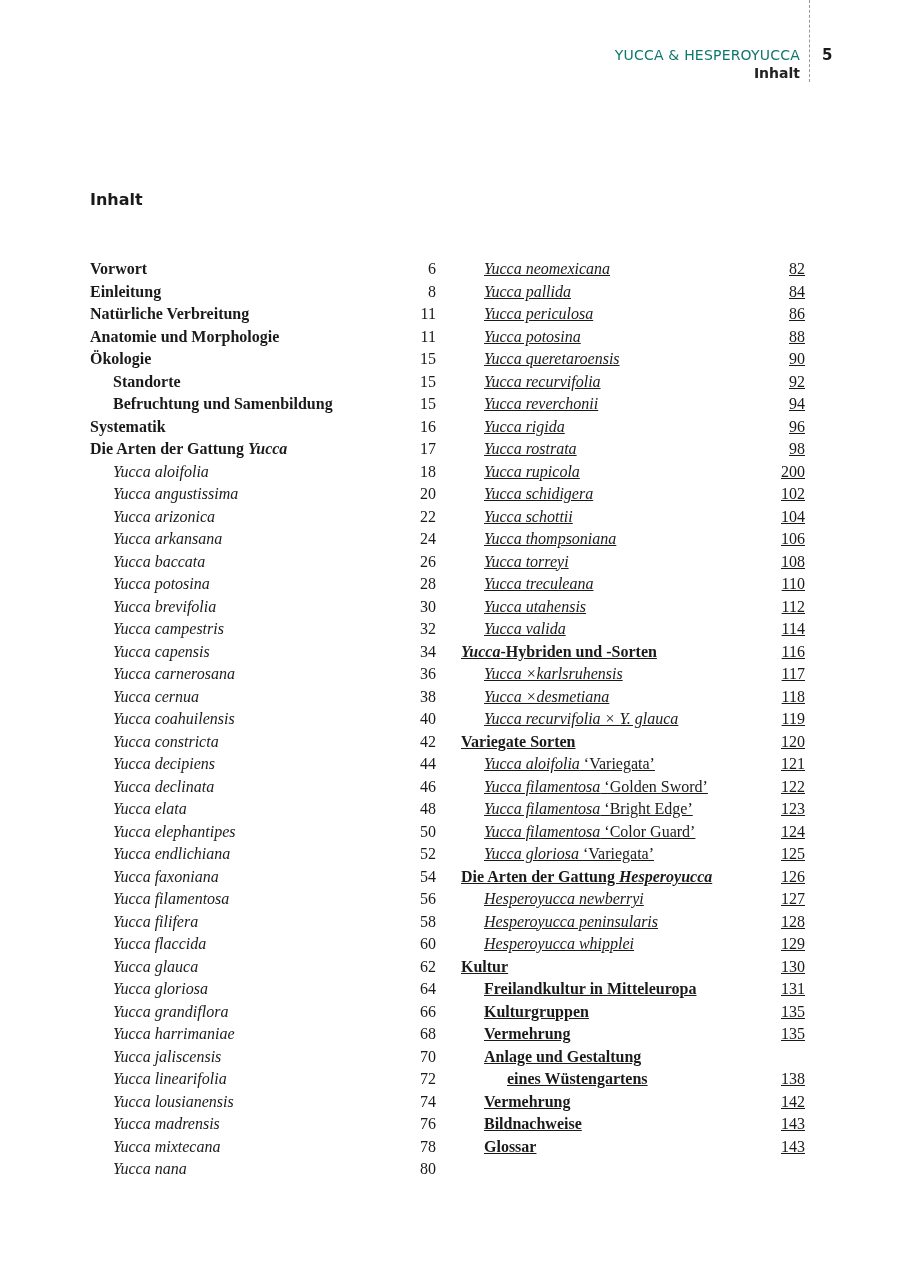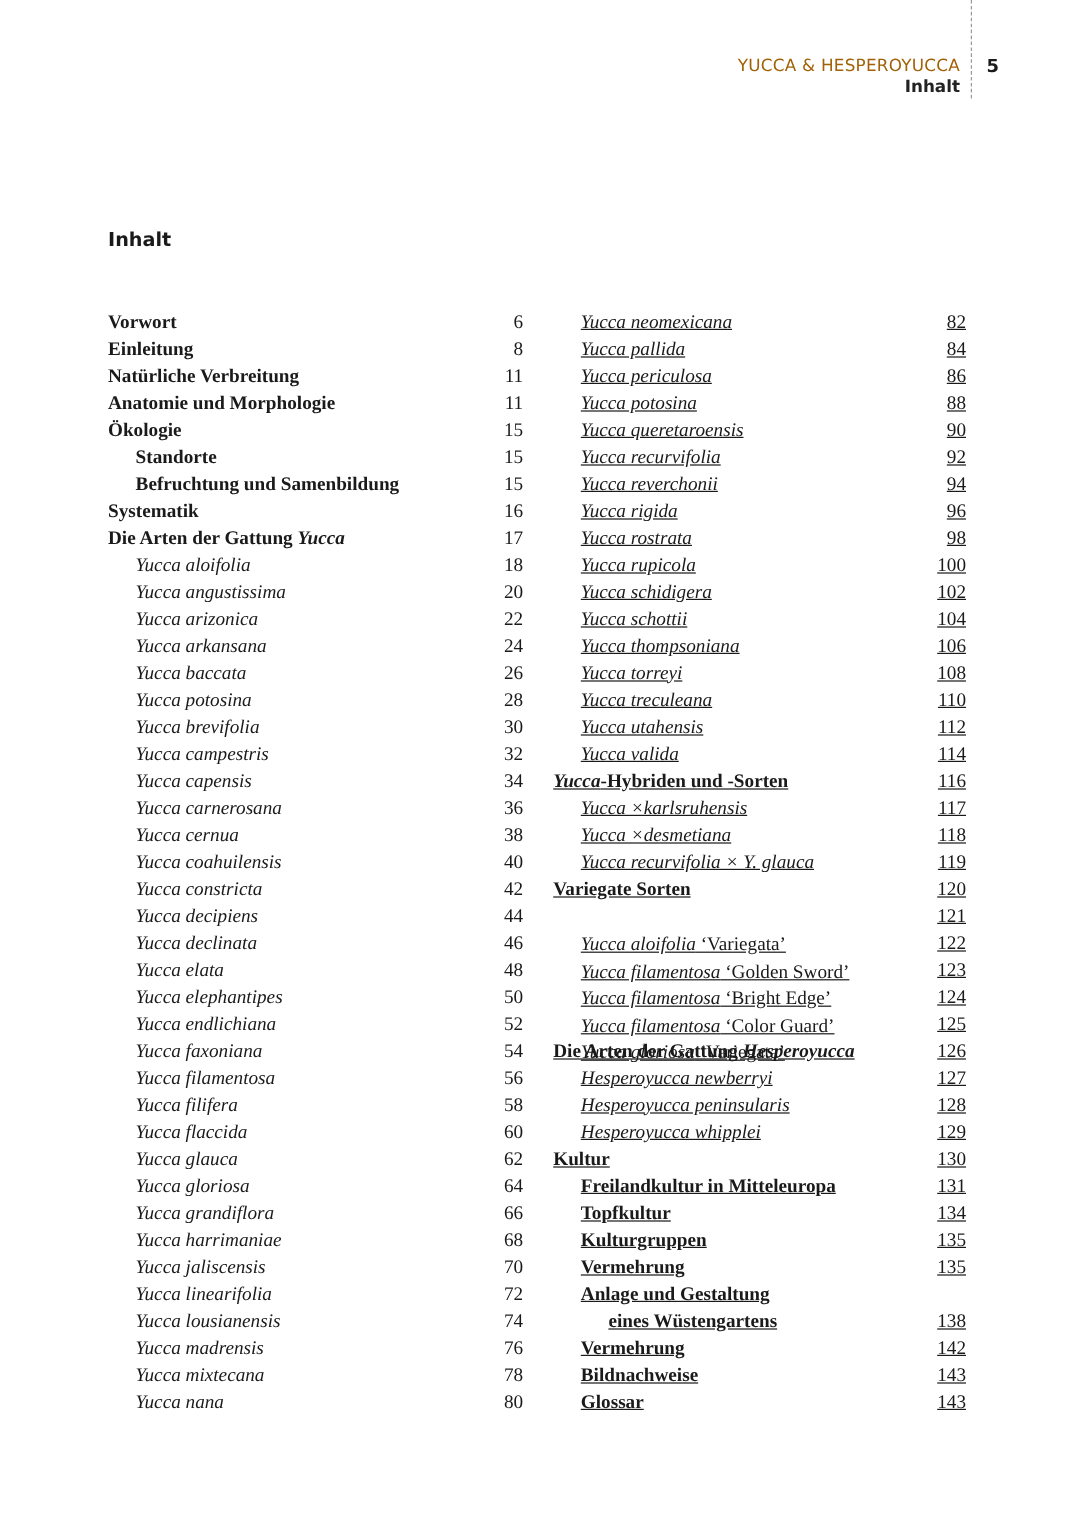--- a/index.html
+++ b/index.html
@@ -1,31 +1,31 @@
 <!DOCTYPE html>
 <html><head>
 <meta charset="utf-8">
 <style>
   html, body { margin: 0; padding: 0; background: #ffffff; }
   body { width: 900px; height: 1271px; position: relative; overflow: hidden; color: #1a1a1a; }
   .page-header { position: absolute; right: 100px; top: 46px; text-align: right; font-family: "DejaVu Sans", sans-serif; }
-  .hdr-title { font-size: 14px; color: #a16207; letter-spacing: 0.2px; line-height: 18px; }
+  .hdr-title { font-size: 14px; color: #0f766e; letter-spacing: 0.2px; line-height: 18px; }
   .hdr-section { font-size: 14px; font-weight: bold; color: #222; line-height: 18px; }
   .vrule { position: absolute; left: 809px; top: 0; height: 82px; border-left: 1px dashed #999; }
   .pagenum { position: absolute; left: 822px; top: 46px; font-family: "DejaVu Sans", sans-serif; font-weight: bold; font-size: 15px; line-height: 18px; }
   .toc-title { position: absolute; left: 90px; top: 190px; font-family: "DejaVu Sans", sans-serif; font-weight: bold; font-size: 16px; }
   .col { position: absolute; top: 258px; font-family: "Liberation Serif", "DejaVu Serif", serif; font-size: 16px; }
   .col-left { left: 90px; width: 346px; }
   .col-right { left: 461px; width: 344px; text-decoration: underline; }
   .row { display: flex; justify-content: space-between; height: 22.5px; line-height: 22.5px; }
   .row .lbl { white-space: nowrap; }
   .row .pg { text-align: right; min-width: 30px; }
   .lvl0 .lbl { font-weight: bold; }
   .lvl1 .lbl { padding-left: 23px; font-weight: bold; }
-  .lvl1i .lbl { padding-left: 23px; margin-top: 24px; }
+  .lvl1i .lbl { padding-left: 23px; }
   .lvl2 .lbl { padding-left: 23px; font-style: italic; }
   .lvl1b .lbl { padding-left: 46px; font-weight: bold; }
   .it { font-style: italic; }
 </style>
 </head>
 <body>
 
 <div class="page-header">
   <div class="hdr-title">YUCCA &amp; HESPEROYUCCA</div>
   <div class="hdr-section">Inhalt</div>
@@ -234,21 +234,21 @@
   <div class="row lvl2">
       <span class="lbl">Yucca rigida</span>
       <span class="pg">96</span>
     </div>
   <div class="row lvl2">
       <span class="lbl">Yucca rostrata</span>
       <span class="pg">98</span>
     </div>
   <div class="row lvl2">
       <span class="lbl">Yucca rupicola</span>
-      <span class="pg">100</span>
+      <span class="pg">200</span>
     </div>
   <div class="row lvl2">
       <span class="lbl">Yucca schidigera</span>
       <span class="pg">102</span>
     </div>
   <div class="row lvl2">
       <span class="lbl">Yucca schottii</span>
       <span class="pg">104</span>
     </div>
   <div class="row lvl2">
@@ -327,24 +327,20 @@
       <span class="lbl">Hesperoyucca whipplei</span>
       <span class="pg">129</span>
     </div>
   <div class="row lvl0">
       <span class="lbl">Kultur</span>
       <span class="pg">130</span>
     </div>
   <div class="row lvl1">
       <span class="lbl">Freilandkultur in Mitteleuropa</span>
       <span class="pg">131</span>
-    </div>
-  <div class="row lvl1">
-      <span class="lbl">Topfkultur</span>
-      <span class="pg">134</span>
     </div>
   <div class="row lvl1">
       <span class="lbl">Kulturgruppen</span>
       <span class="pg">135</span>
     </div>
   <div class="row lvl1">
       <span class="lbl">Vermehrung</span>
       <span class="pg">135</span>
     </div>
   <div class="row lvl1">

